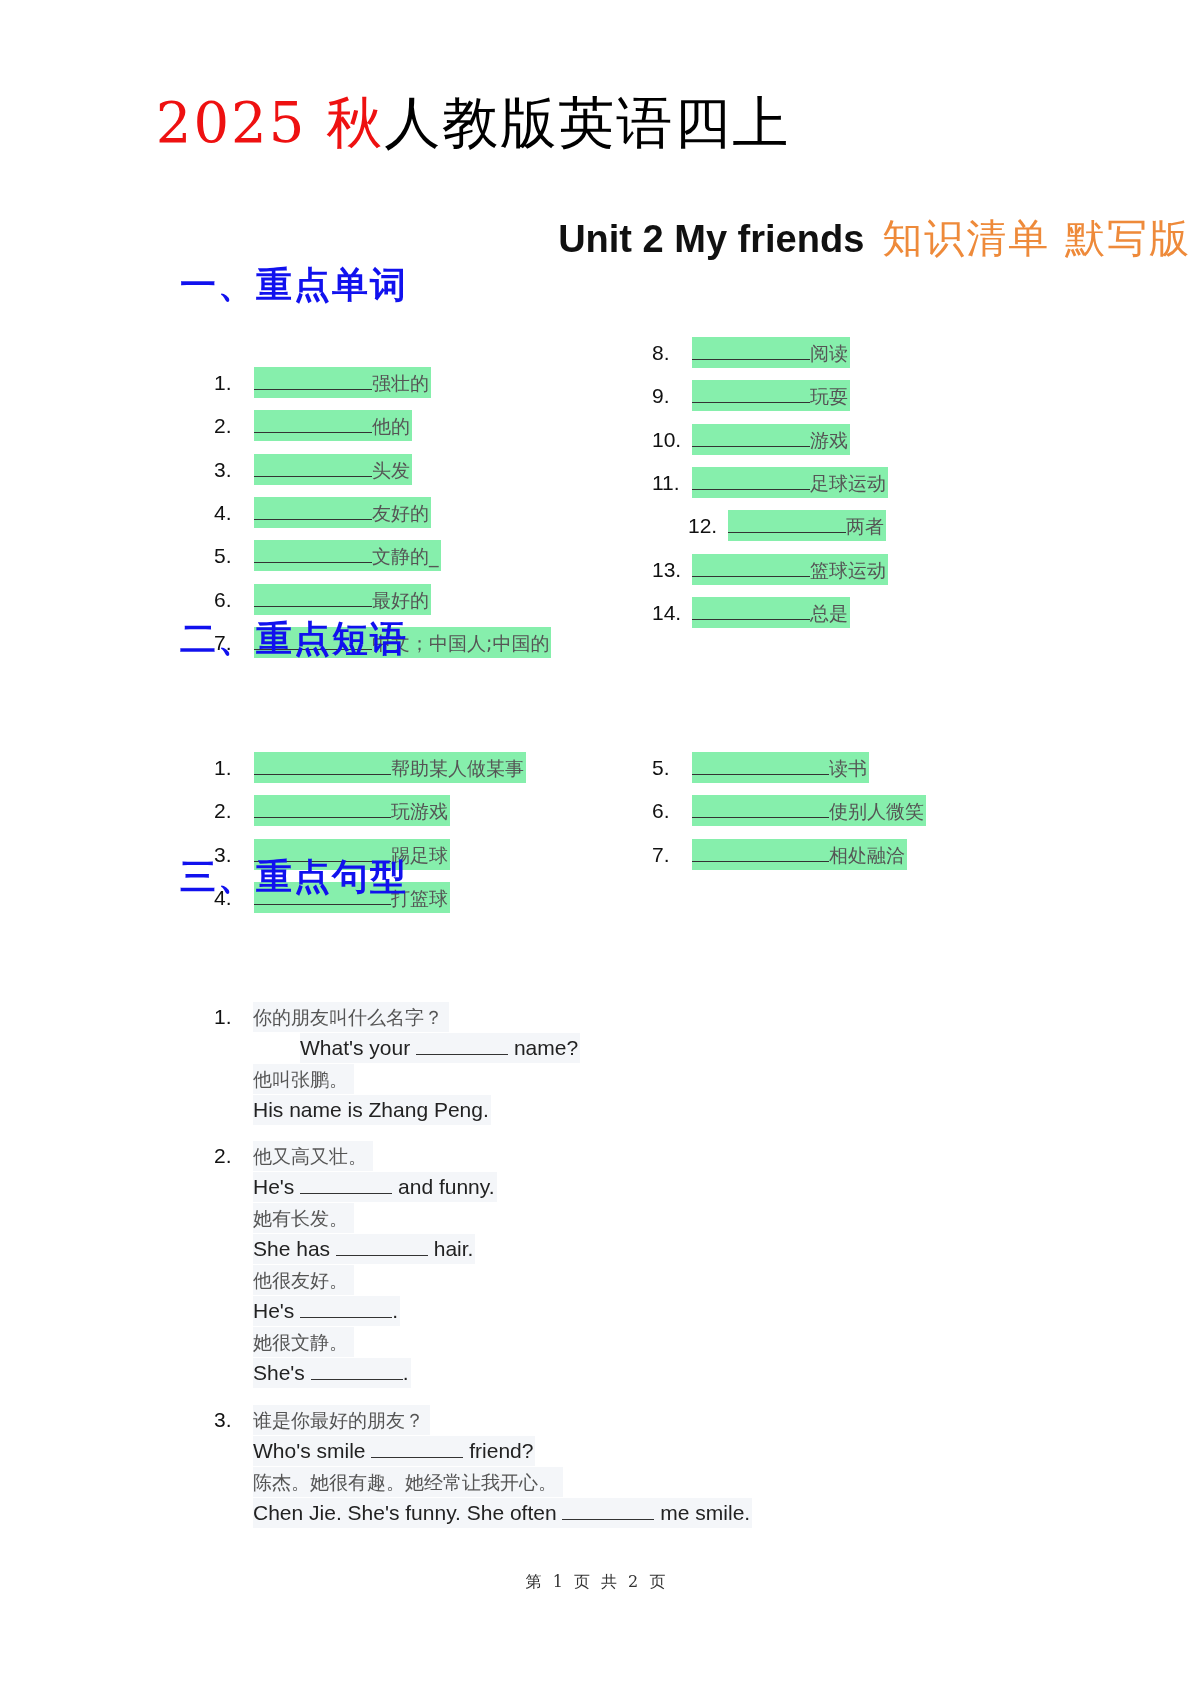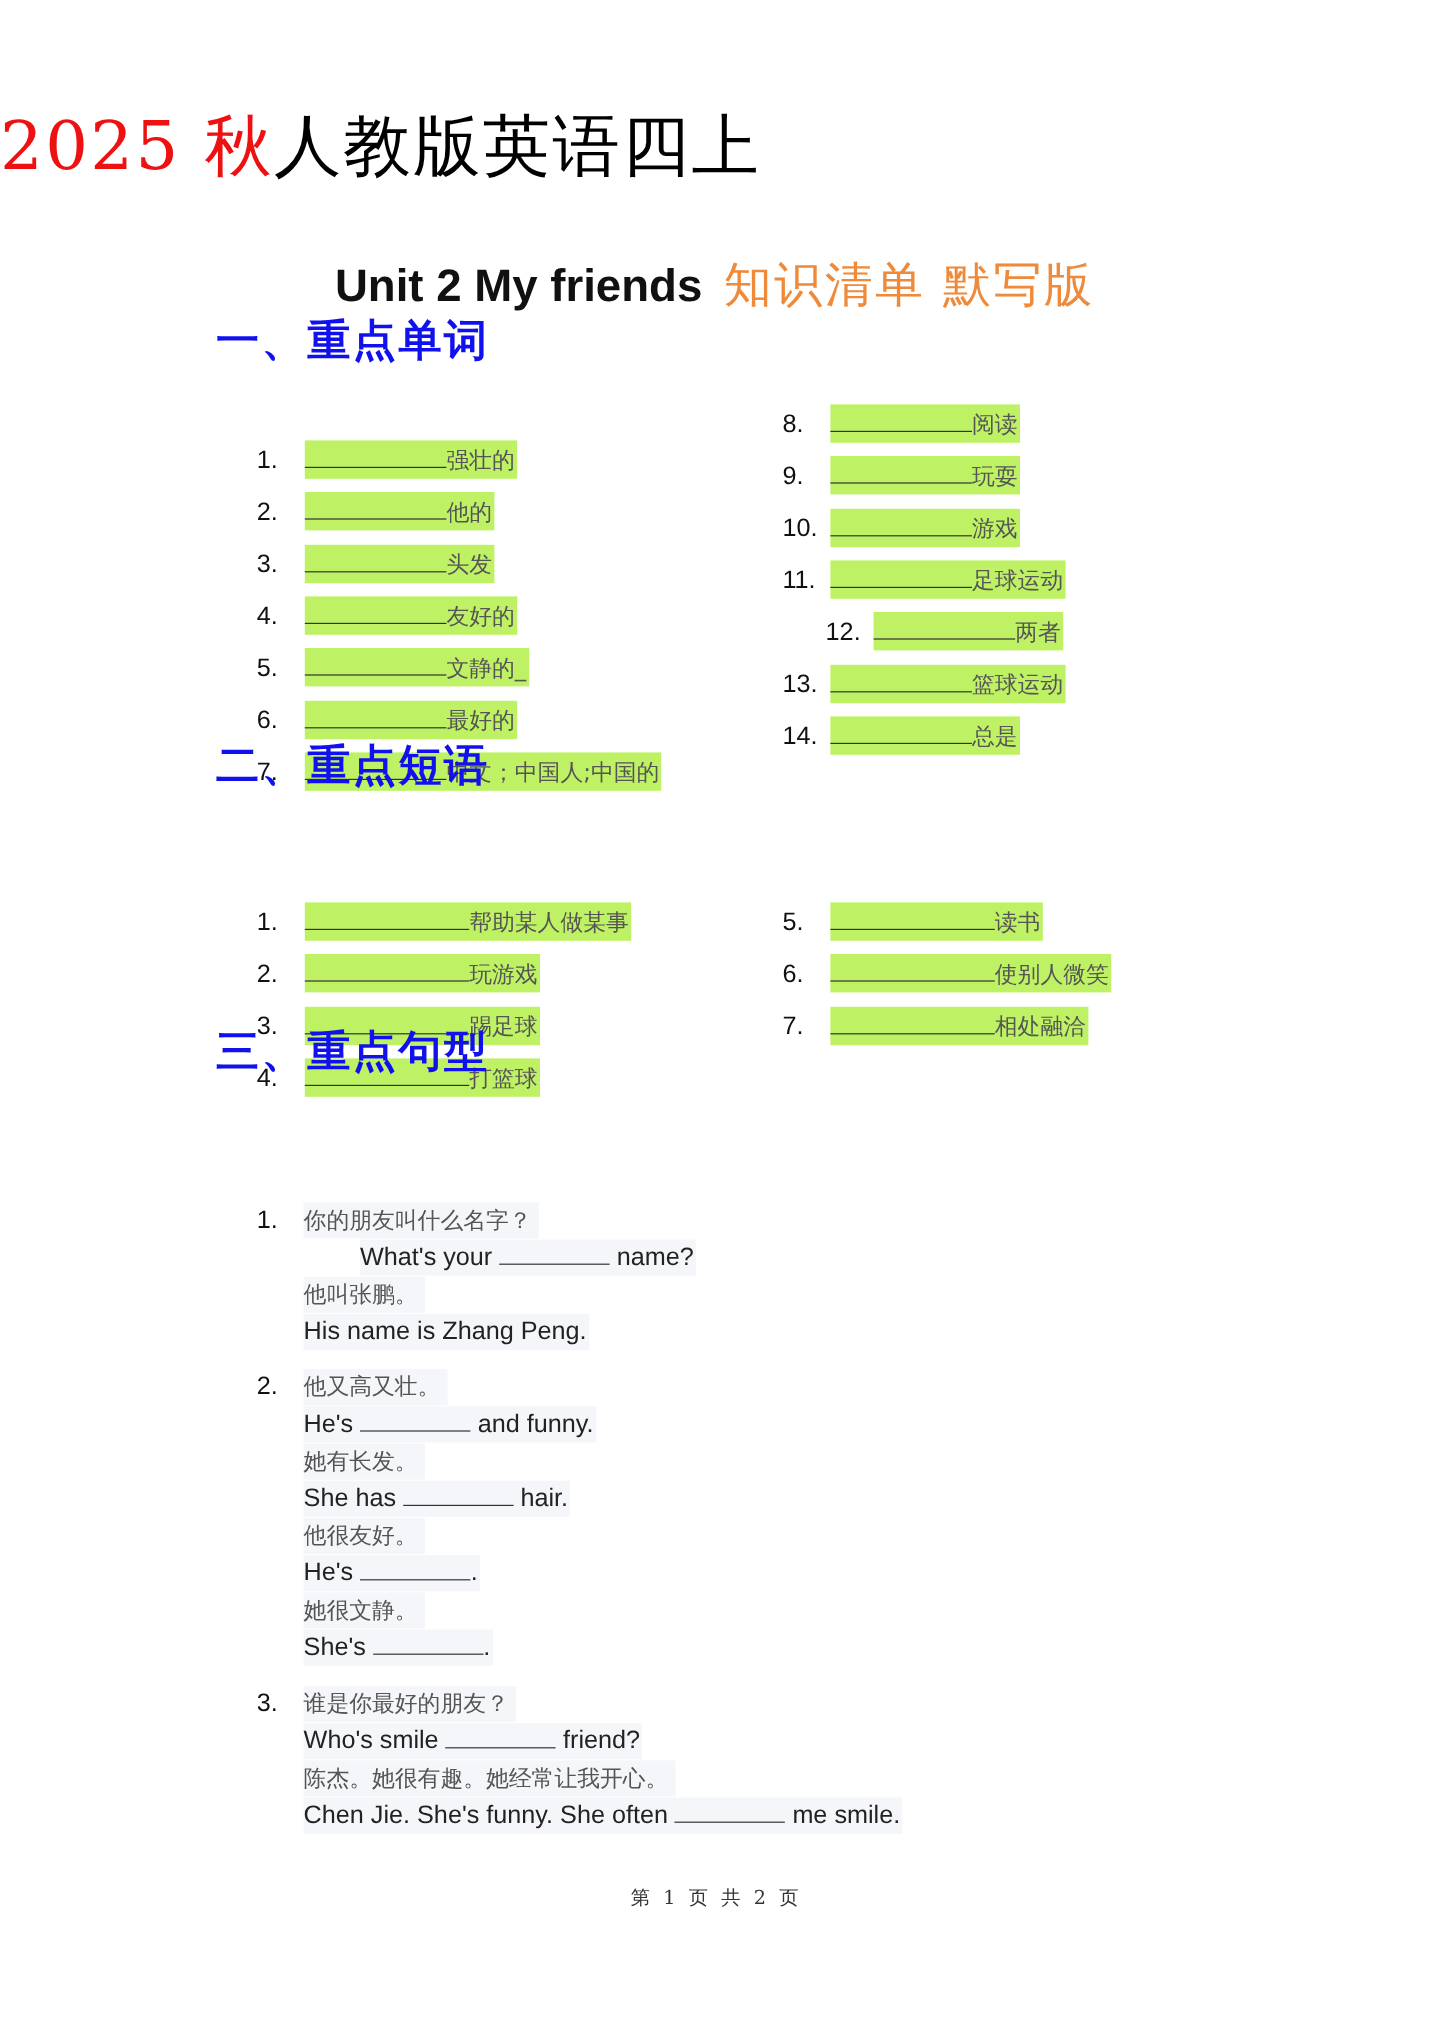--- a/index.html
+++ b/index.html
@@ -1,27 +1,27 @@
 <!DOCTYPE html>
 <html><head>
 <meta charset="utf-8">
 <style>
   html, body { margin: 0; padding: 0; background: #ffffff; }
   body { width: 1191px; height: 1684px; position: relative; overflow: hidden;
          font-family: "DejaVu Sans", "Liberation Sans", sans-serif; color: #222; }
-  .main-title { position: absolute; top: 88px; left: 0; width: 946px; text-align: left;
+  .main-title { position: absolute; top: 88px; left: 0; width: 946px; text-align: center;
                 font-family: "DejaVu Serif", "Liberation Serif", serif; font-size: 56px; line-height: 70px; color: #000; letter-spacing: 2px; }
   .main-title .red { color: #ee1111; }
-  .sub-title { position: absolute; top: 210px; left: 0; width: 1191px; text-align: center; line-height: 56px; }
+  .sub-title { position: absolute; top: 210px; left: 0; width: 1191px; text-align: right; line-height: 56px; }
   .sub-title .en { font-family: "Liberation Sans", sans-serif; font-weight: bold; font-size: 38px; color: #111; }
   .sub-title .cn { font-family: "DejaVu Sans", sans-serif; font-size: 40px; color: #ee8a3a; margin-left: 18px; letter-spacing: 2px; }
   .sec-head { position: absolute; left: 180px; font-family: "DejaVu Serif", "Liberation Serif", serif; font-weight: bold; font-size: 36px; color: #1111ee; line-height: 48px; letter-spacing: 2px; }
   .item { position: absolute; display: flex; align-items: baseline; font-size: 20px; line-height: 30px; height: 30px; }
   .num { font-family: "Liberation Sans", sans-serif; color: #111; font-size: 21px; }
-  .hl { background: #bef264; color: #555; font-family: "DejaVu Sans", sans-serif; font-size: 19px; padding: 0 2px 0 0; white-space: pre; }
+  .hl { background: #86efac; color: #555; font-family: "DejaVu Sans", sans-serif; font-size: 19px; padding: 0 2px 0 0; white-space: pre; }
   .blank { display: inline-block; border-bottom: 1.5px solid #333; height: 22px; vertical-align: baseline; }
   .en-line { position: absolute; font-family: "Liberation Sans", sans-serif; font-size: 21px; color: #222; background: #f4f6f9; line-height: 30px; height: 30px; white-space: pre; padding-right: 2px; }
   .cn-line { position: absolute; font-family: "DejaVu Sans", sans-serif; font-size: 19px; color: #555; background: #f4f6f9; line-height: 30px; height: 30px; white-space: pre; padding-right: 6px; }
   .uline { display: inline-block; width: 92px; border-bottom: 1.5px solid #333; height: 20px; }
   .footer { position: absolute; top: 1572px; left: 0; width: 1191px; text-align: center; font-family: "DejaVu Serif", serif; font-size: 16px; color: #333; word-spacing: 6px; }
 </style>
 </head>
 <body>
 
 <div class="main-title">

